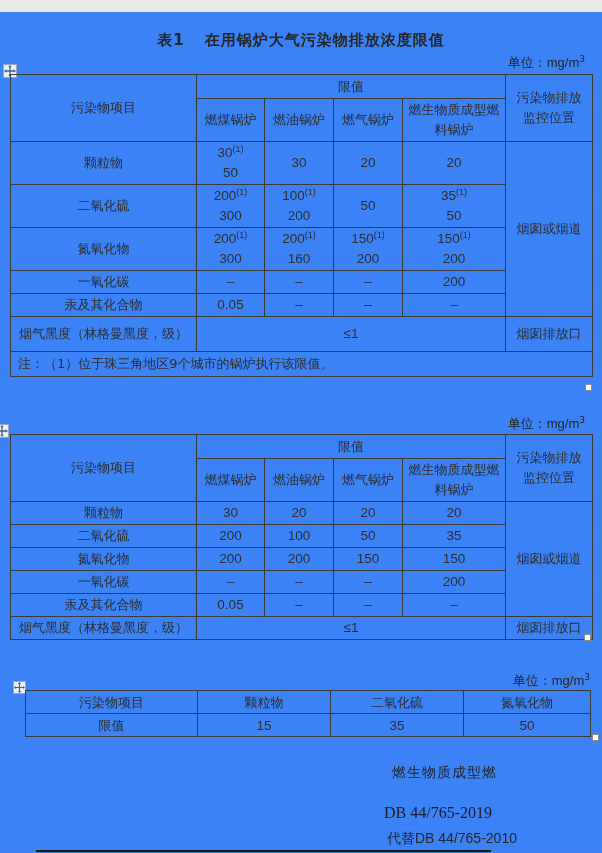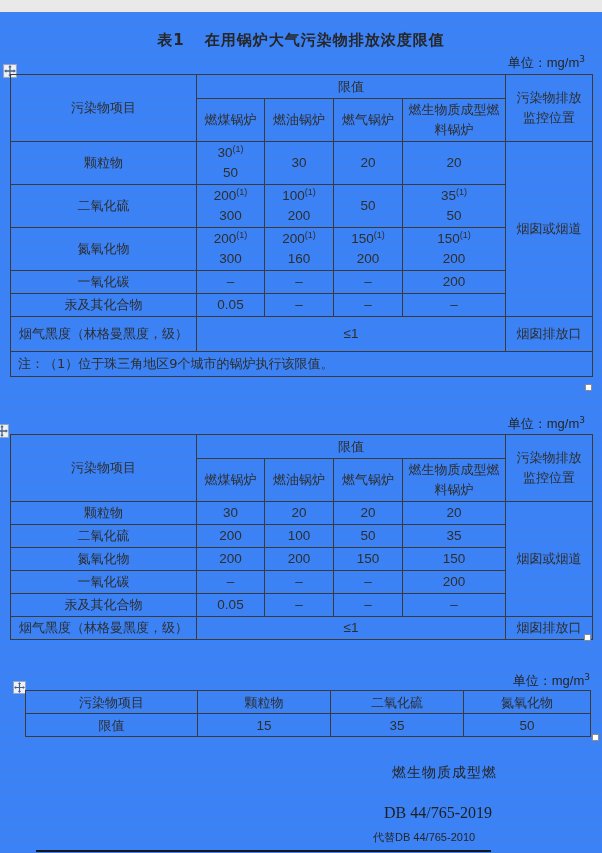--- a/index.html
+++ b/index.html
@@ -21,21 +21,21 @@
   tr.hA{height:24px}
   tr.hB{height:42px}
   td.note-cell{text-align:left;padding:2px 7px}
   .t1 tr.smoke td{padding:7px 2px}
   .t3 th,.t3 td{height:23px;line-height:19px;padding:1px}
   .move-handle{position:absolute;width:14px;height:14px;display:block}
   .resize-handle{position:absolute;width:7px;height:7px;border:1px solid #8c8c8c;background:#fff}
   .f-org{position:absolute;left:392px;top:752px;font-size:14px;letter-spacing:1px;color:#262626}
   .f-num{position:absolute;left:384px;top:792px;font-size:16px;color:#1f1f1f;
          font-family:Liberation Serif, serif}
-  .f-rep{position:absolute;left:373px;top:818px;font-size:11px;color:#262626}
+  .f-rep{position:absolute;left:387px;top:818px;font-size:14px;color:#262626}
   .f-line{position:absolute;left:36px;top:838px;width:455px;height:2px;background:#161616}
 </style>
 </head>
 <body>
 
 <div class="page">
   <div class="streaks"></div>
 
   <div class="tbl-title" style="top:19px"><span>表1</span><span class="gap"></span><span>在用锅炉大气污染物排放浓度限值</span></div>
   <div class="unit" style="top:42px;right:17px"><span>单位：</span><span class="u-val">mg/m</span><sup>3</sup></div>

